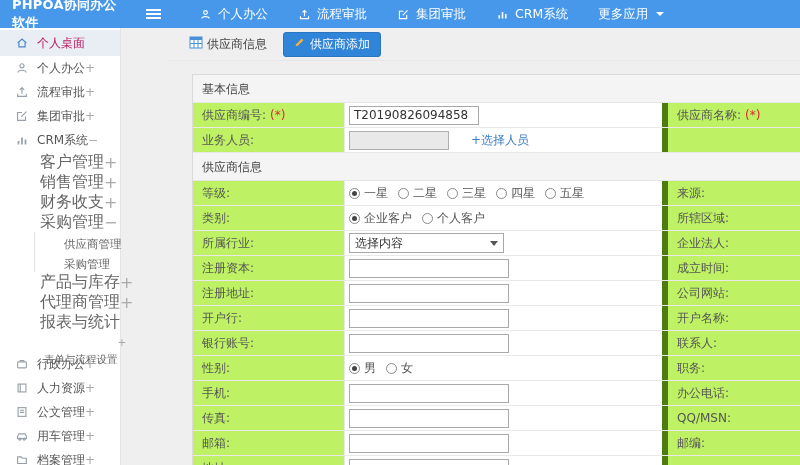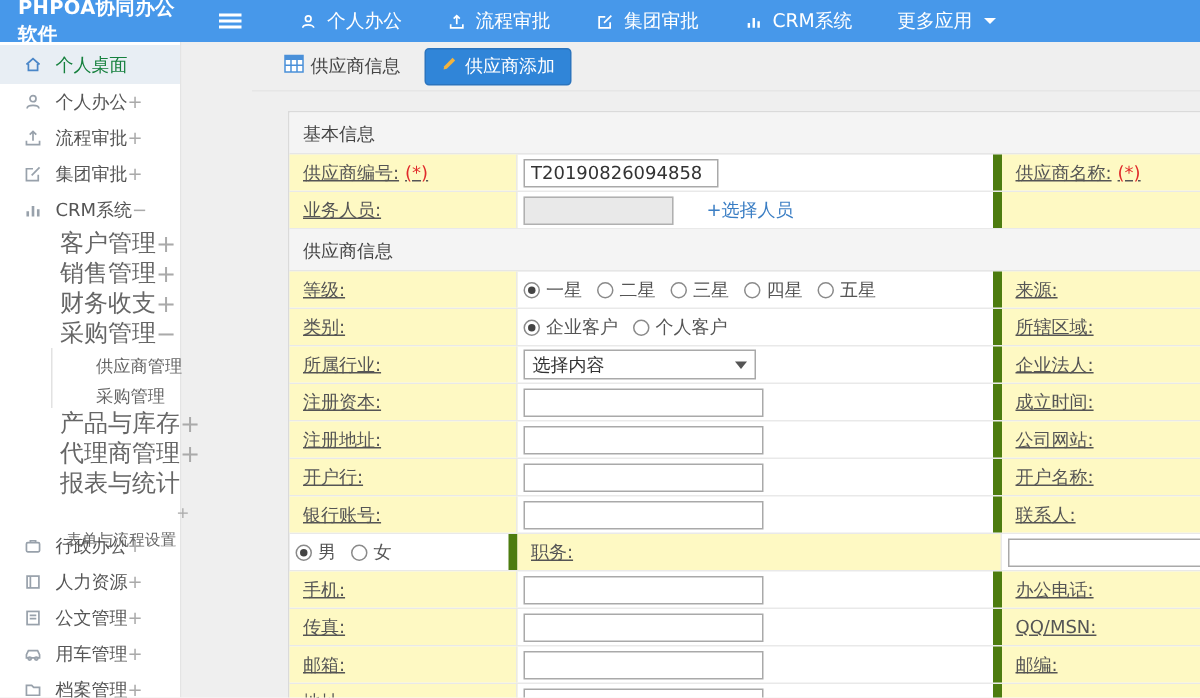--- a/index.html
+++ b/index.html
@@ -19,42 +19,42 @@
   
   .shell { display:flex; height:437px; }
   .sidebar { width:121px; background:#fff; border-right:1px solid #e4e4e4; padding-top:2px; flex:none; }
   .main { flex:1; min-width:0;padding-left:47px; }
 
   
   .side-item { display:flex; align-items:center; height:24px; padding:0 26px 0 15px; cursor:pointer; color:#555; }
   .side-item .sicon { width:14px; height:14px; margin-right:8px; color:#98a1ab; flex:none; }
   .side-item .slabel { flex:1; white-space:nowrap; }
   .side-item .expander { color:#aaa; font-size:12px; }
-  .side-item.active { background:#e8eef4; color:#15803d; height:26px; }
+  .side-item.active { background:#e8eef4; color:#be185d; height:26px; }
   .side-item.active .sicon { color:#4a86c8; }
   .l2 { display:flex; align-items:center; height:20px; padding:0 36px 0 40px; font-size:16px; color:#666; cursor:pointer; }
   .l2 .slabel { flex:1; white-space:nowrap; }
   .l2 .expander { color:#aaa; }
   .l2.tight { padding:0 6px 0 44px; font-size:10.5px; }
   .l2.tight .slabel { flex:none;margin-top:36px; }
   .l3 { display:flex; align-items:flex-end; height:20px; margin-left:34px; border-left:1px solid #e2e2e2;
         padding-left:29px; font-size:11.5px; color:#666; cursor:pointer; white-space:nowrap; }
 
   
   .tabbar { height:33px; display:flex; align-items:center; padding-left:13px; border-bottom:1px solid #e6e6e6; }
   .tab { display:flex; align-items:center; gap:4px; cursor:pointer; color:#444; font-size:12px; padding:3px 8px; }
   .tab.active { background:#3085d8; border:1px solid #2b74be; border-radius:3px; color:#fff; margin-left:8px; padding:3px 10px;font-family:Liberation Serif, serif; }
 
   
   .panel { width:820px; margin:13px 0 0 24px; background:#fff; border:1px solid #dadada; }
   .fh { height:28px; line-height:28px; background:#f4f4f4; color:#444; padding-left:9px; border-bottom:1px solid #e6e6e6; }
   .frow { display:grid; grid-template-columns:152px 323px 143px 1fr; min-height:25px; border-bottom:1px solid #e9e9e9; }
   .frow:last-child { border-bottom:none; }
   .cell { display:flex; align-items:center; padding:2px 4px; }
-  .lc { background:#fef9c3; border-right:1px solid #e9e9e9; padding-left:9px; color:#555;text-decoration:underline; }
+  .lc { background:#bef264; border-right:1px solid #e9e9e9; padding-left:9px; color:#555; }
   .fc1 { border-right:6px solid #4d7c0f; }
   .req { color:#e02b2b; margin-left:4px; }
   .inp { height:19px; border:1px solid #a9a9a9; background:#fff; font-size:12px; padding:0 4px;
          font-family:"DejaVu Sans","Liberation Sans",sans-serif; color:#333; }
   .w130 { width:130px; } .w160 { width:160px; } .w100 { width:100px; }
   .inp.gray { background:#e9e9e9; border-color:#b0b0b0; }
   .sel { width:155px; height:20px; border:1px solid #a9a9a9; background:#fff; display:flex;
          align-items:center; justify-content:space-between; padding:0 5px; cursor:pointer; color:#333; }
   .sel .tri { width:0; height:0; border-left:4px solid transparent; border-right:4px solid transparent; border-top:5px solid #555; }
   .plink { color:#3b7ec4; text-decoration:none; margin-left:22px; cursor:pointer; }
@@ -414,20 +414,23 @@
           </div>
         <div class="cell lc">
             <span>联系人:</span>
           </div>
         <div class="cell">
             <input class="inp w160" value="" style="">
           </div>
       </div>
 
       <div class="frow">
+        <div class="cell lc">
+            <span>性别:</span>
+          </div>
         <div class="cell fc1">
           <span class="ropt">
               <span class="rdot checked"></span>
               <span>男</span>
             </span>
           <span class="ropt">
               <span class="rdot"></span>
               <span>女</span>
             </span>
         </div>

